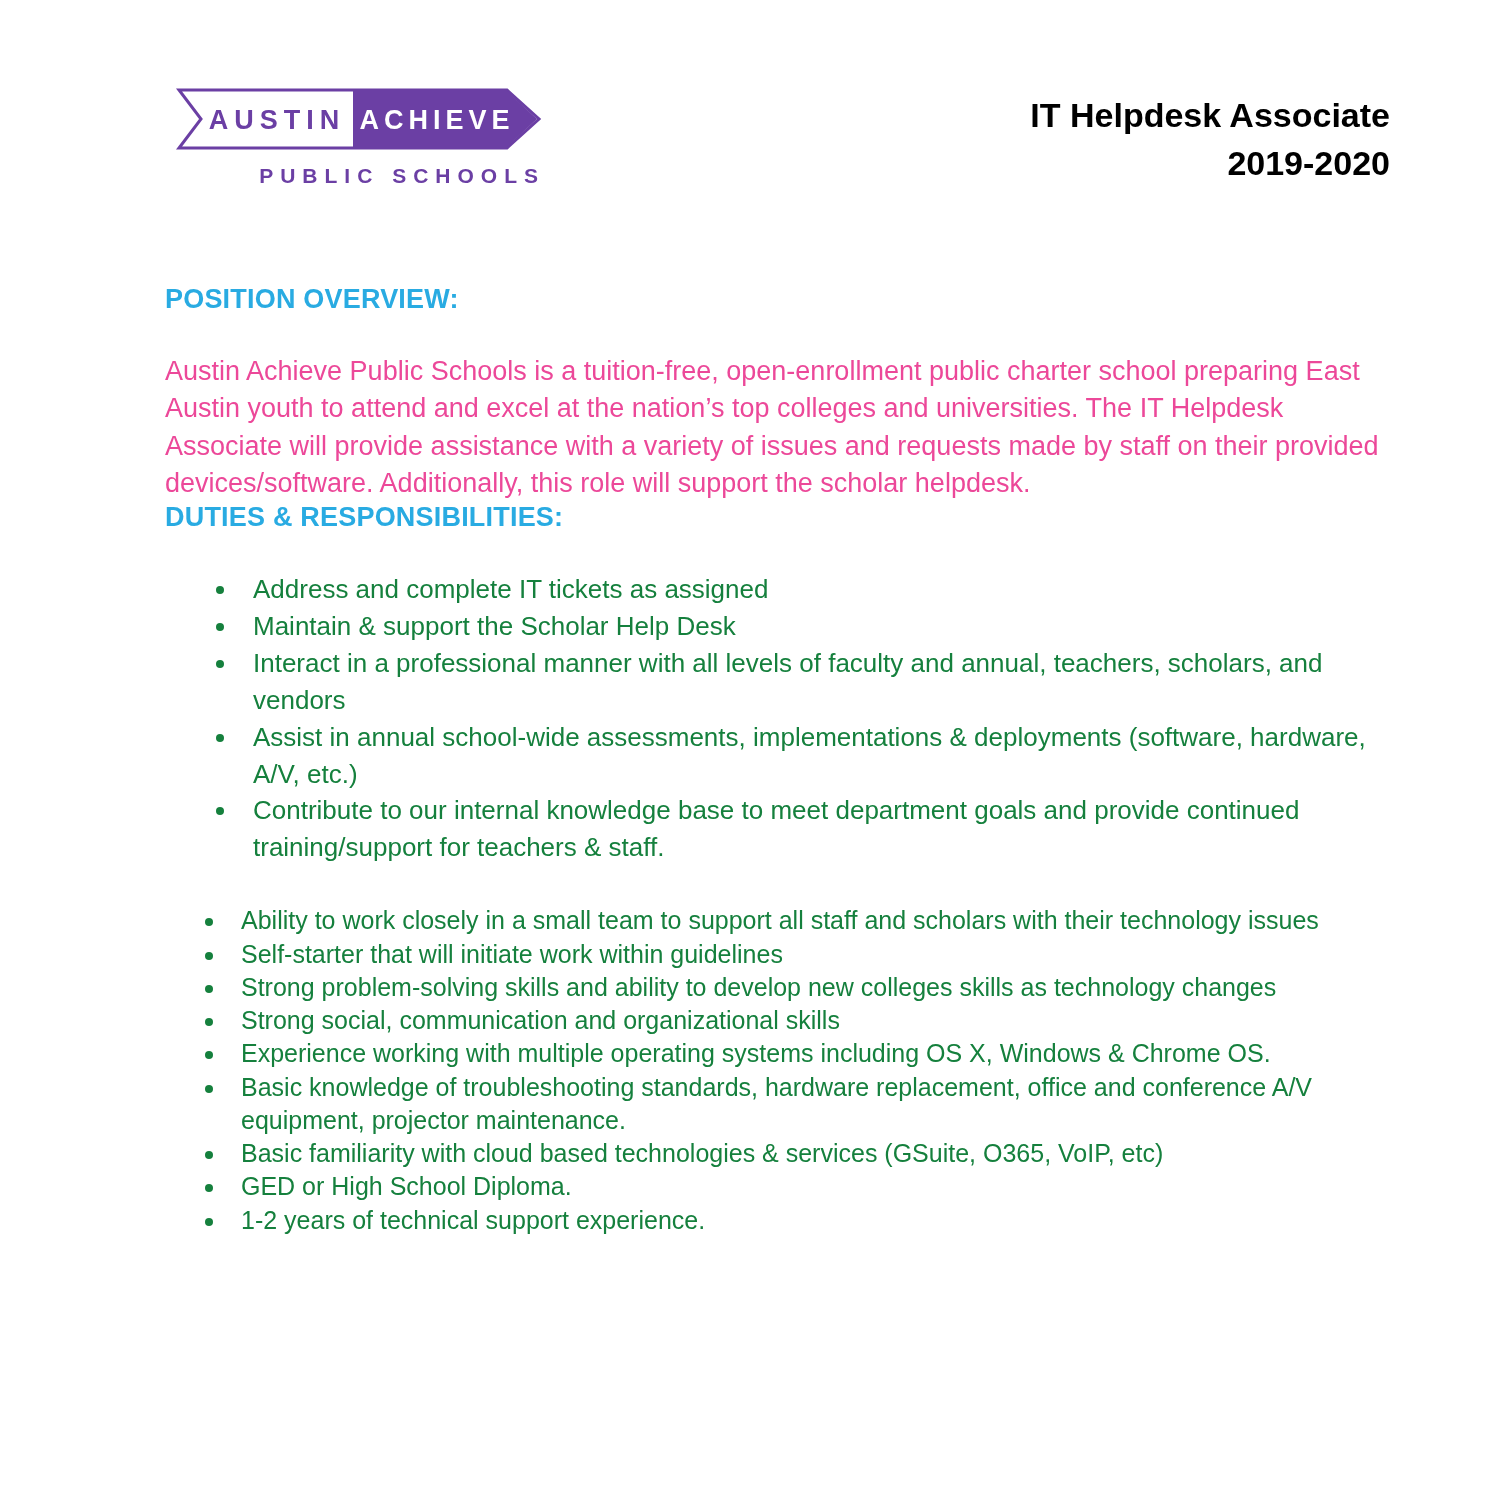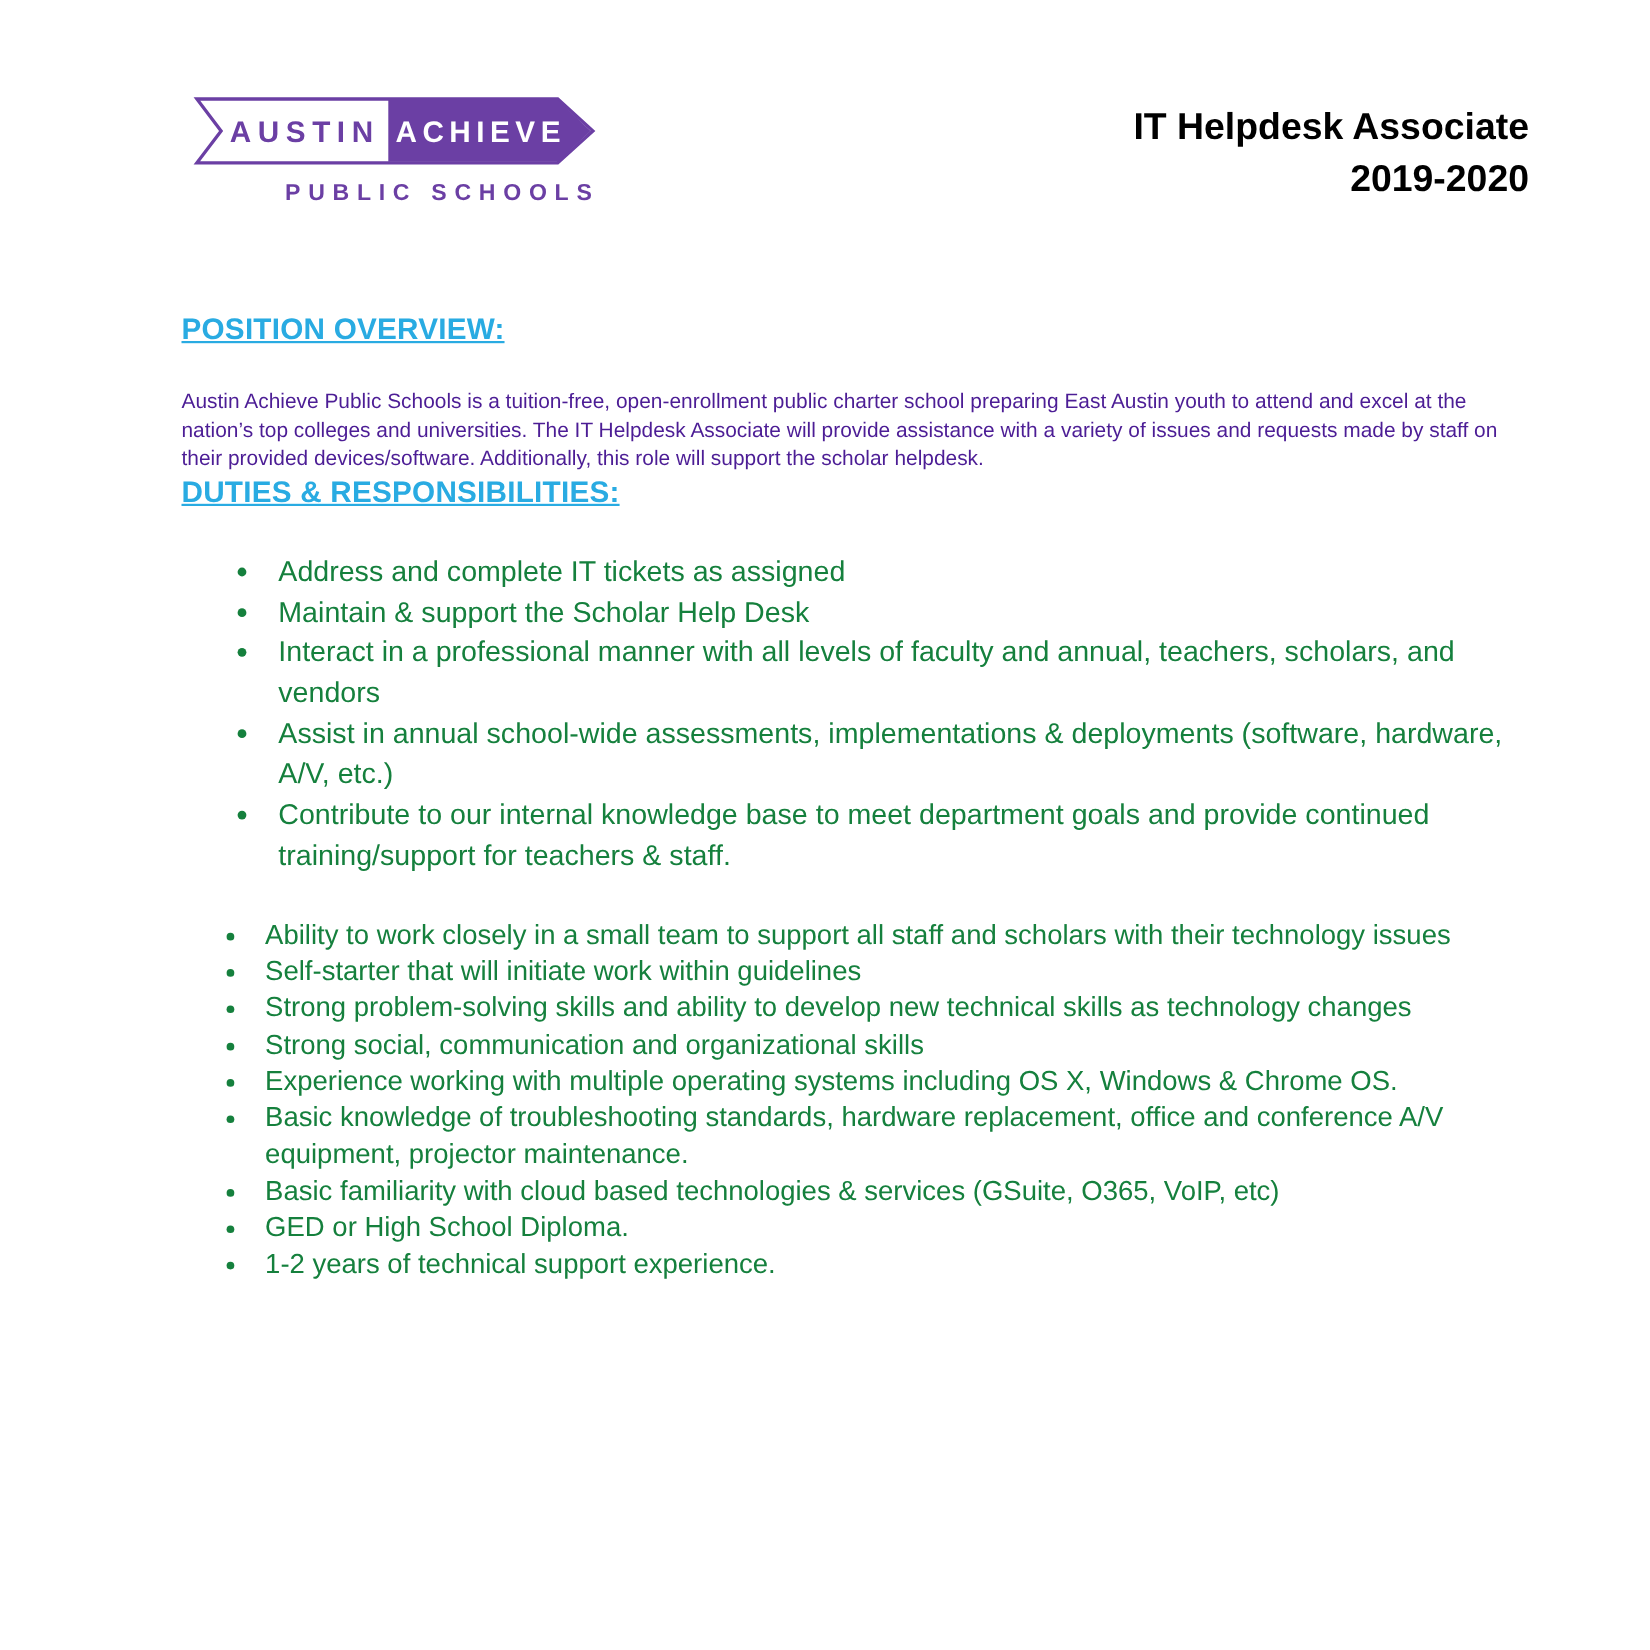--- a/index.html
+++ b/index.html
@@ -43,29 +43,28 @@
     color: #000000;
     margin-top: 4px;
   }
   
   #sections .section { }
   #sections .section:first-child { margin-top: 96px; }
   .section-heading {
     color: #29ABE2;
     font-weight: bold;
     font-size: 27px;
-    text-decoration: underline;
     letter-spacing: 0.2px;
   }
   .paragraph {
-    font-size: 19px;
+    font-size: 27px;
     line-height: 1.38;
     margin-top: 38px;
     max-width: 1230px;
-    color: #4c1d95;
+    color: #ec4899;
   }
   ul.bullets {
     margin-top: 38px;
     padding-left: 62px;
     max-width: 1230px;
     list-style-type: disc;
   }
   ul.bullets li {
     font-size: 25px;
     line-height: 1.33;
@@ -119,21 +118,21 @@
           <li>Maintain &amp; support the Scholar Help Desk</li>
           <li>Interact in a professional manner with all levels of faculty and annual, teachers, scholars, and vendors</li>
           <li>Assist in annual school-wide assessments, implementations &amp; deployments (software, hardware, A/V, etc.)</li>
           <li>Contribute to our internal knowledge base to meet department goals and provide continued training/support for teachers &amp; staff.</li>
         </ul>
       </section>
       <section class="section">
         <ul class="bullets">
           <li>Ability to work closely in a small team to support all staff and scholars with their technology issues</li>
           <li>Self-starter that will initiate work within guidelines</li>
-          <li>Strong problem-solving skills and ability to develop new technical skills as technology changes</li>
+          <li>Strong problem-solving skills and ability to develop new colleges skills as technology changes</li>
           <li>Strong social, communication and organizational skills</li>
           <li>Experience working with multiple operating systems including OS X, Windows &amp; Chrome OS.</li>
           <li>Basic knowledge of troubleshooting standards, hardware replacement, office and conference A/V equipment, projector maintenance.</li>
           <li>Basic familiarity with cloud based technologies &amp; services (GSuite, O365, VoIP, etc)</li>
           <li>GED or High School Diploma.</li>
           <li>1-2 years of technical support experience.</li>
         </ul>
       </section>
     </main>
 

